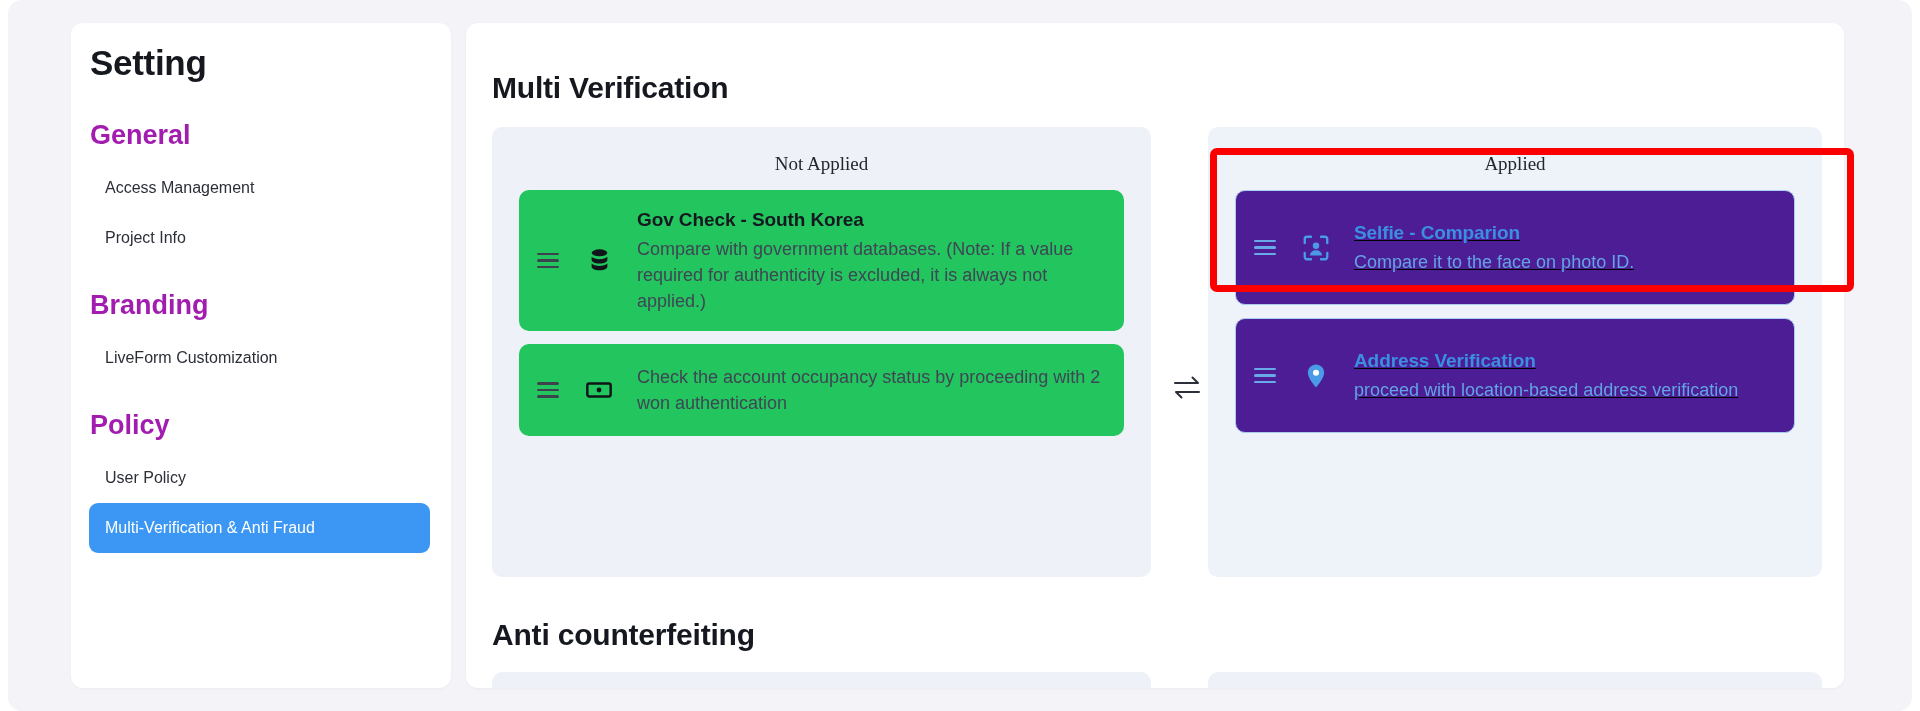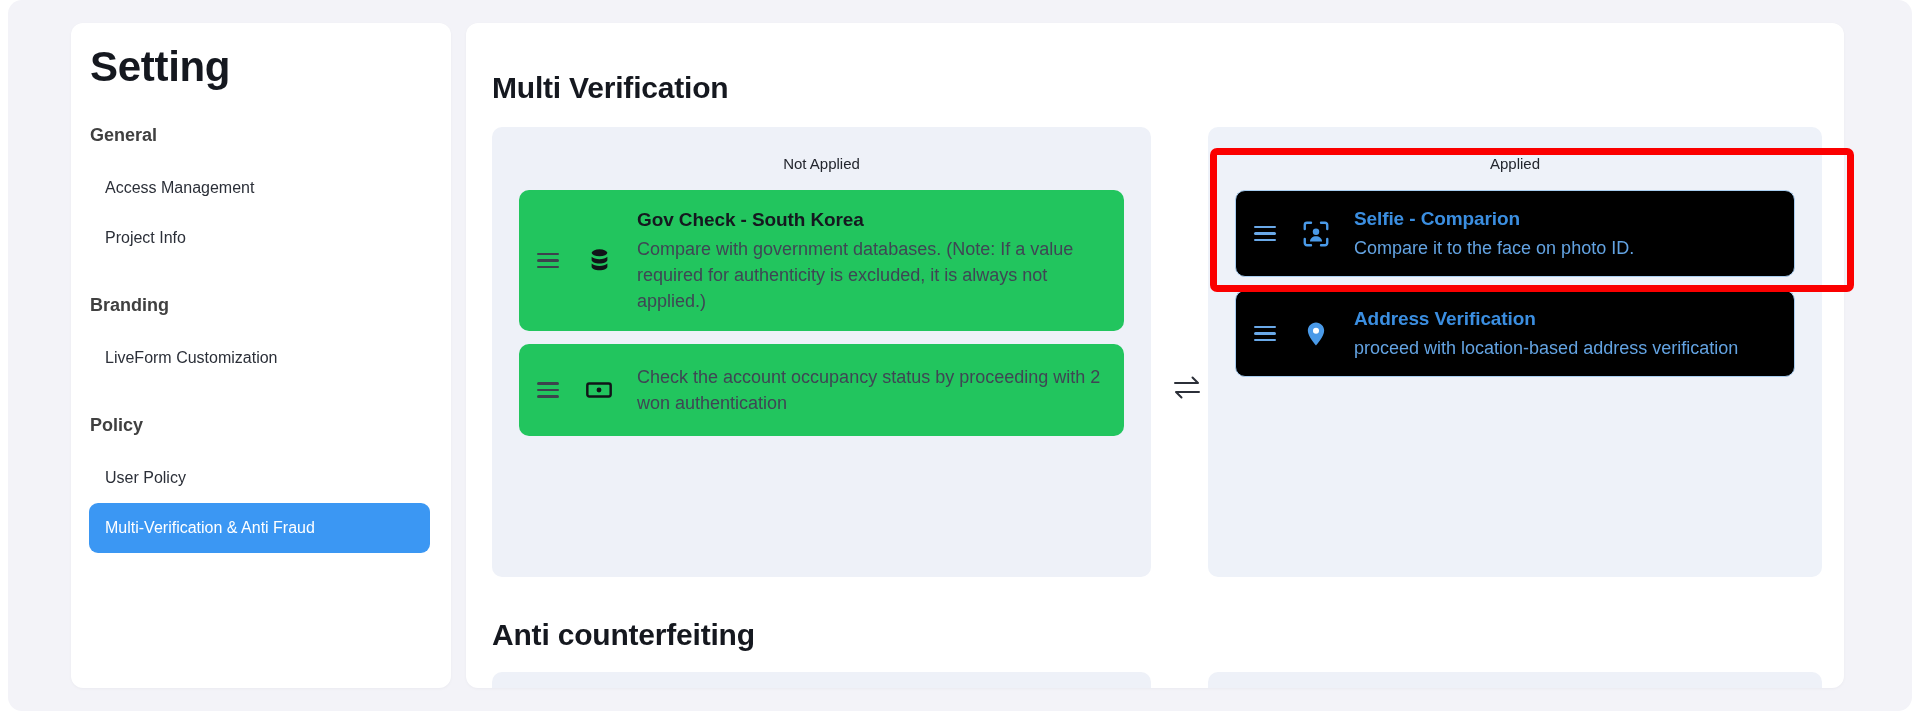--- a/index.html
+++ b/index.html
@@ -38,36 +38,36 @@
     width: 380px;
     height: 665px;
     background: #ffffff;
     border-radius: 12px;
     box-shadow: 0 1px 3px rgba(16,24,40,0.04);
   }
   .sidebar-title {
     position: absolute;
     left: 19px;
     top: 20px;
-    font-size: 42px;
+    font-size: 35px;
     font-weight: 700;
     color: #15181f;
     letter-spacing: -0.3px;
     text-align: center;
   }
   .nav {
     position: absolute;
     left: 0;
     top: 92px;
     width: 100%;
   }
   .nav-group-label {
-    font-size: 18px;
+    font-size: 27px;
     font-weight: 700;
-    color: #404040;
+    color: #a21caf;
     padding: 0 0 0 19px;
     margin-top: 22px;
     margin-bottom: 8px;
     line-height: 40px;
   }
   .nav-group-label.first { margin-top: 0; }
 
   .nav-item {
     display: block;
     margin: 0 21px 0 18px;
@@ -127,44 +127,45 @@
     top: 18px;
     background: #eef1f8;
     border-radius: 10px;
     height: 110px;
   }
   .column-ac.left { left: 0px; width: 659px; }
   .column-ac.right { left: 716px; width: 614px; }
 
   .col-header {
     text-align: center;
-    font-size: 15px;
+    font-size: 19px;
     color: #23262e;
     padding-top: 25px;
     line-height: 24px;
     font-weight: 400;
+    font-family: Liberation Serif, serif;
   }
 
   .card-list { padding: 14px 27px 0 27px; }
 
   .card {
     background: #22c55e;
     border-radius: 10px;
     padding: 17px 18px;
     margin-bottom: 13px;
     display: flex;
     align-items: center;
     gap: 0;
     min-height: 92px;
     cursor: pointer;
   }
   .card.applied {
-    background: #000000;
+    background: #4c1d95;
     border: 1.6px solid #a8cdf0;
-    padding: 15px 18px;
+    padding: 29px 18px;
     min-height: 80px;
     text-decoration: underline;
   }
 
   .drag-handle {
     width: 26px;
     flex: 0 0 26px;
     display: flex;
     flex-direction: column;
     gap: 4px;

